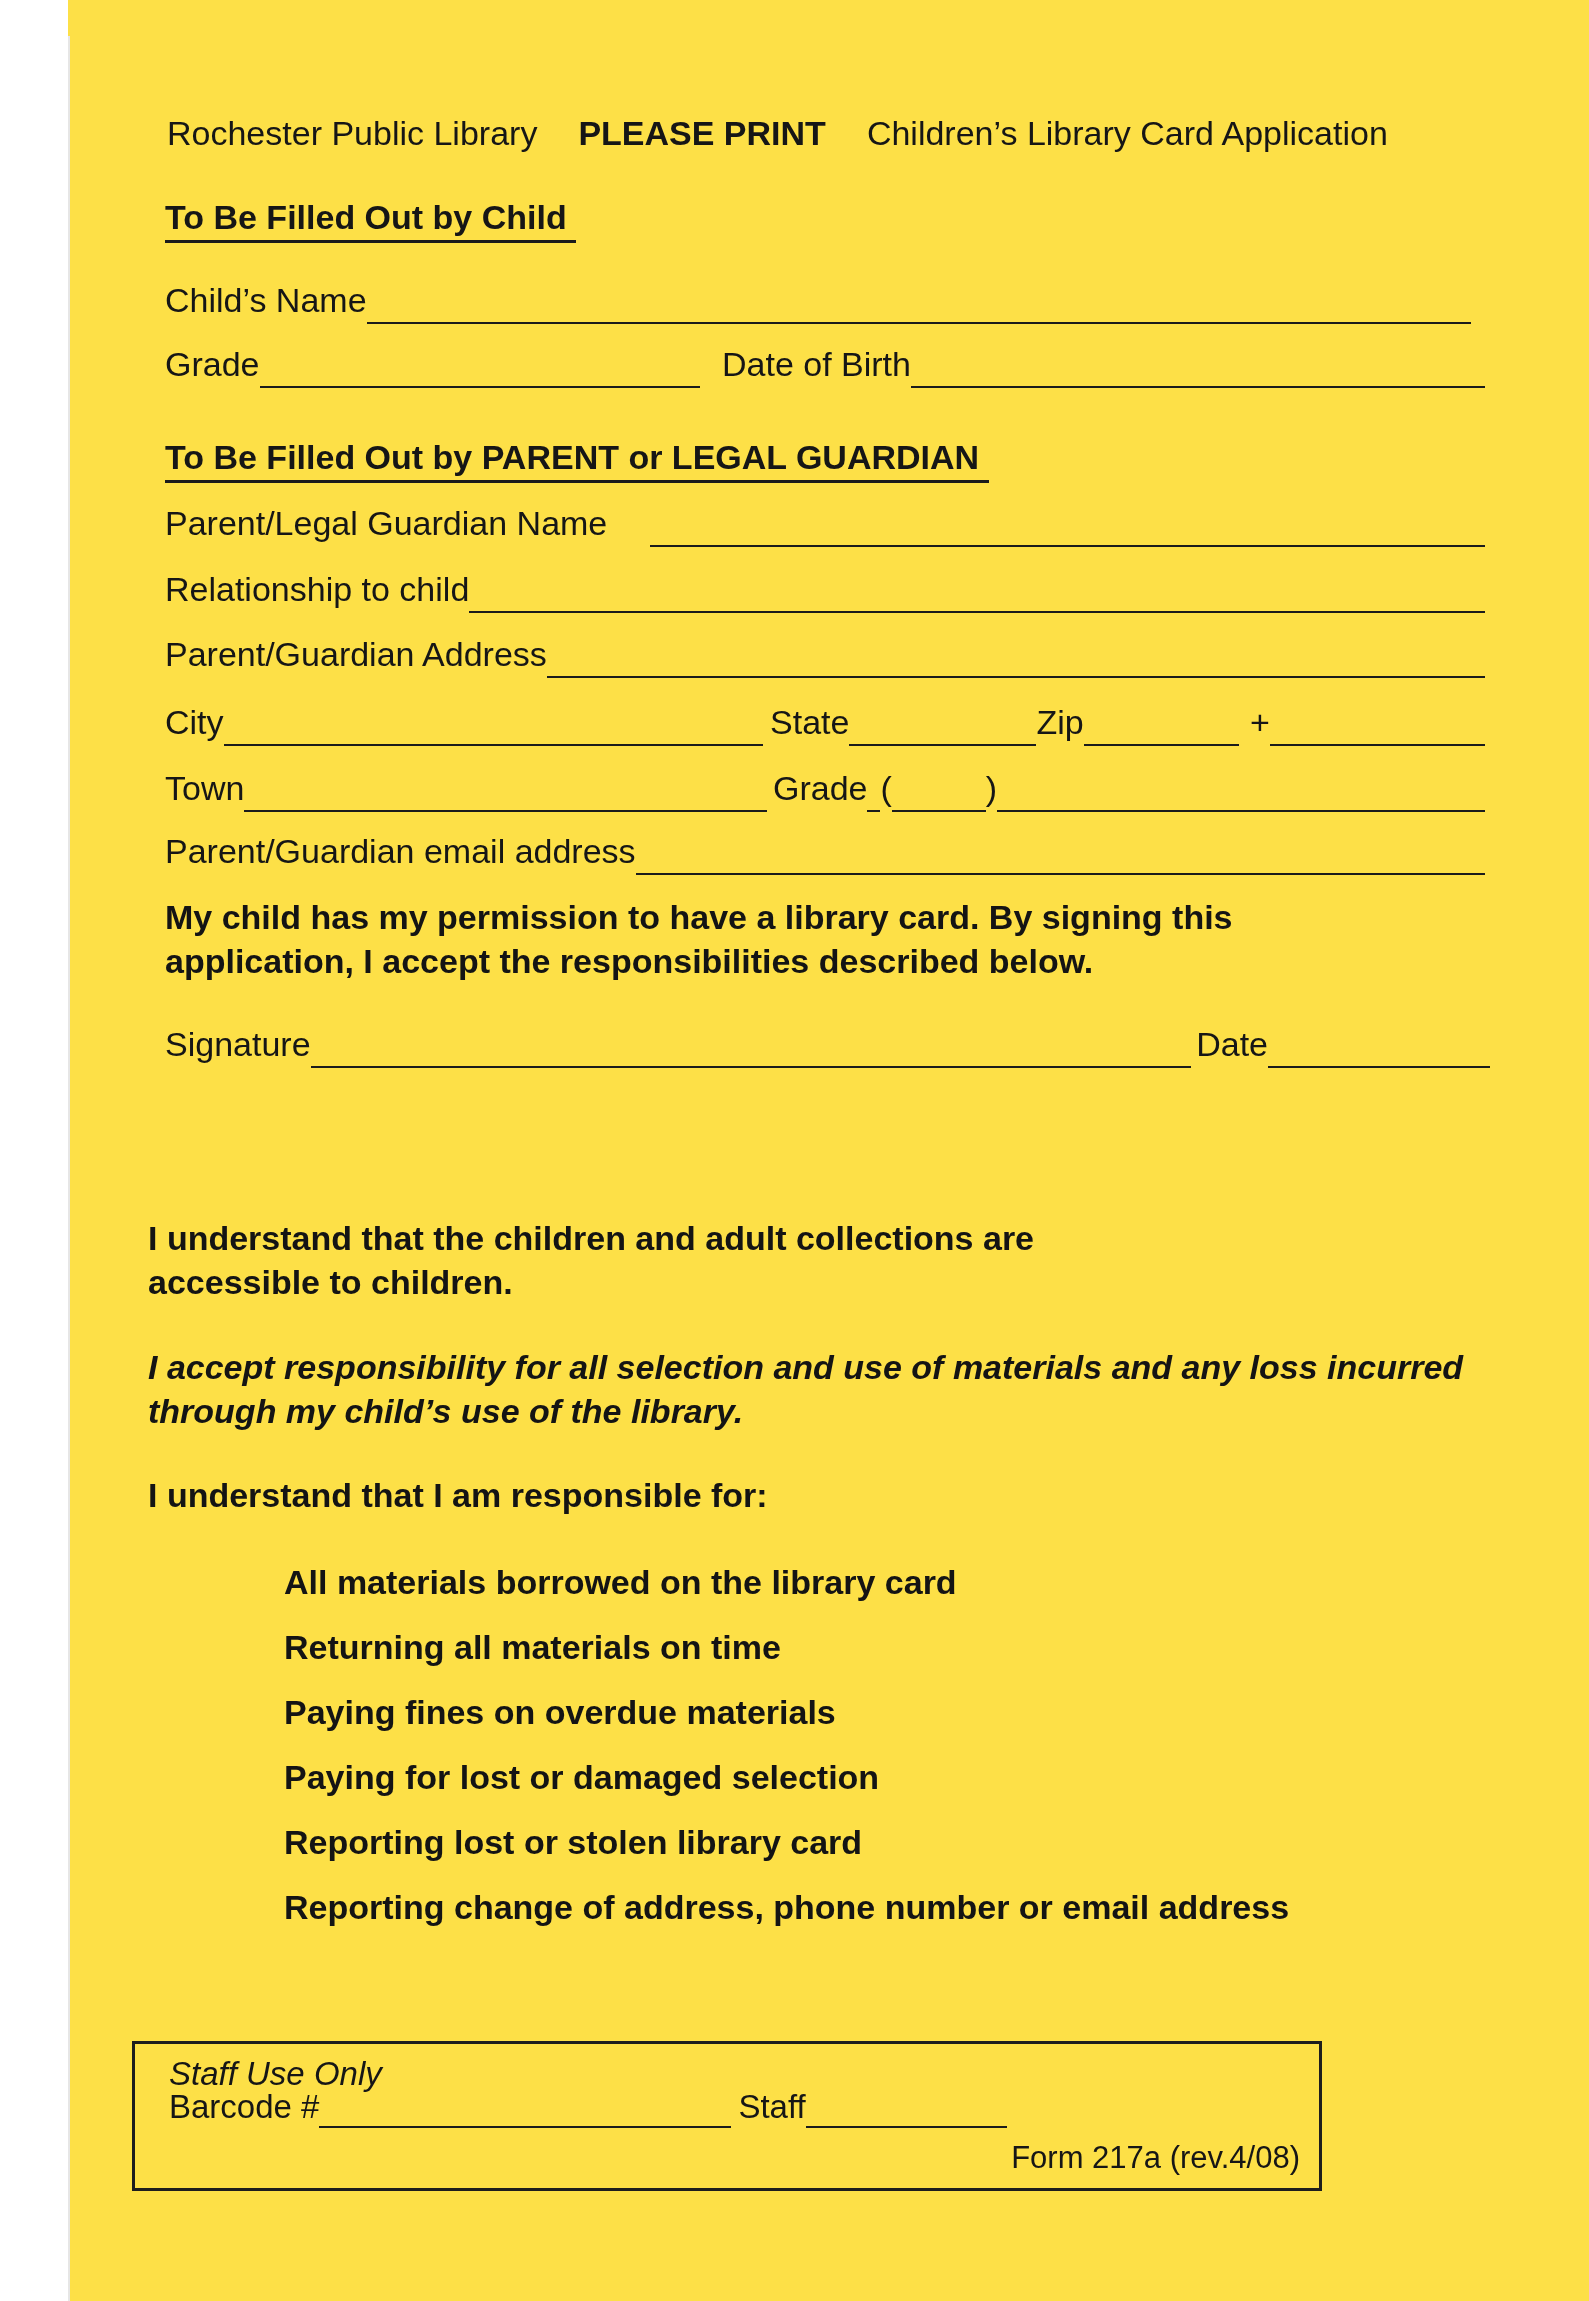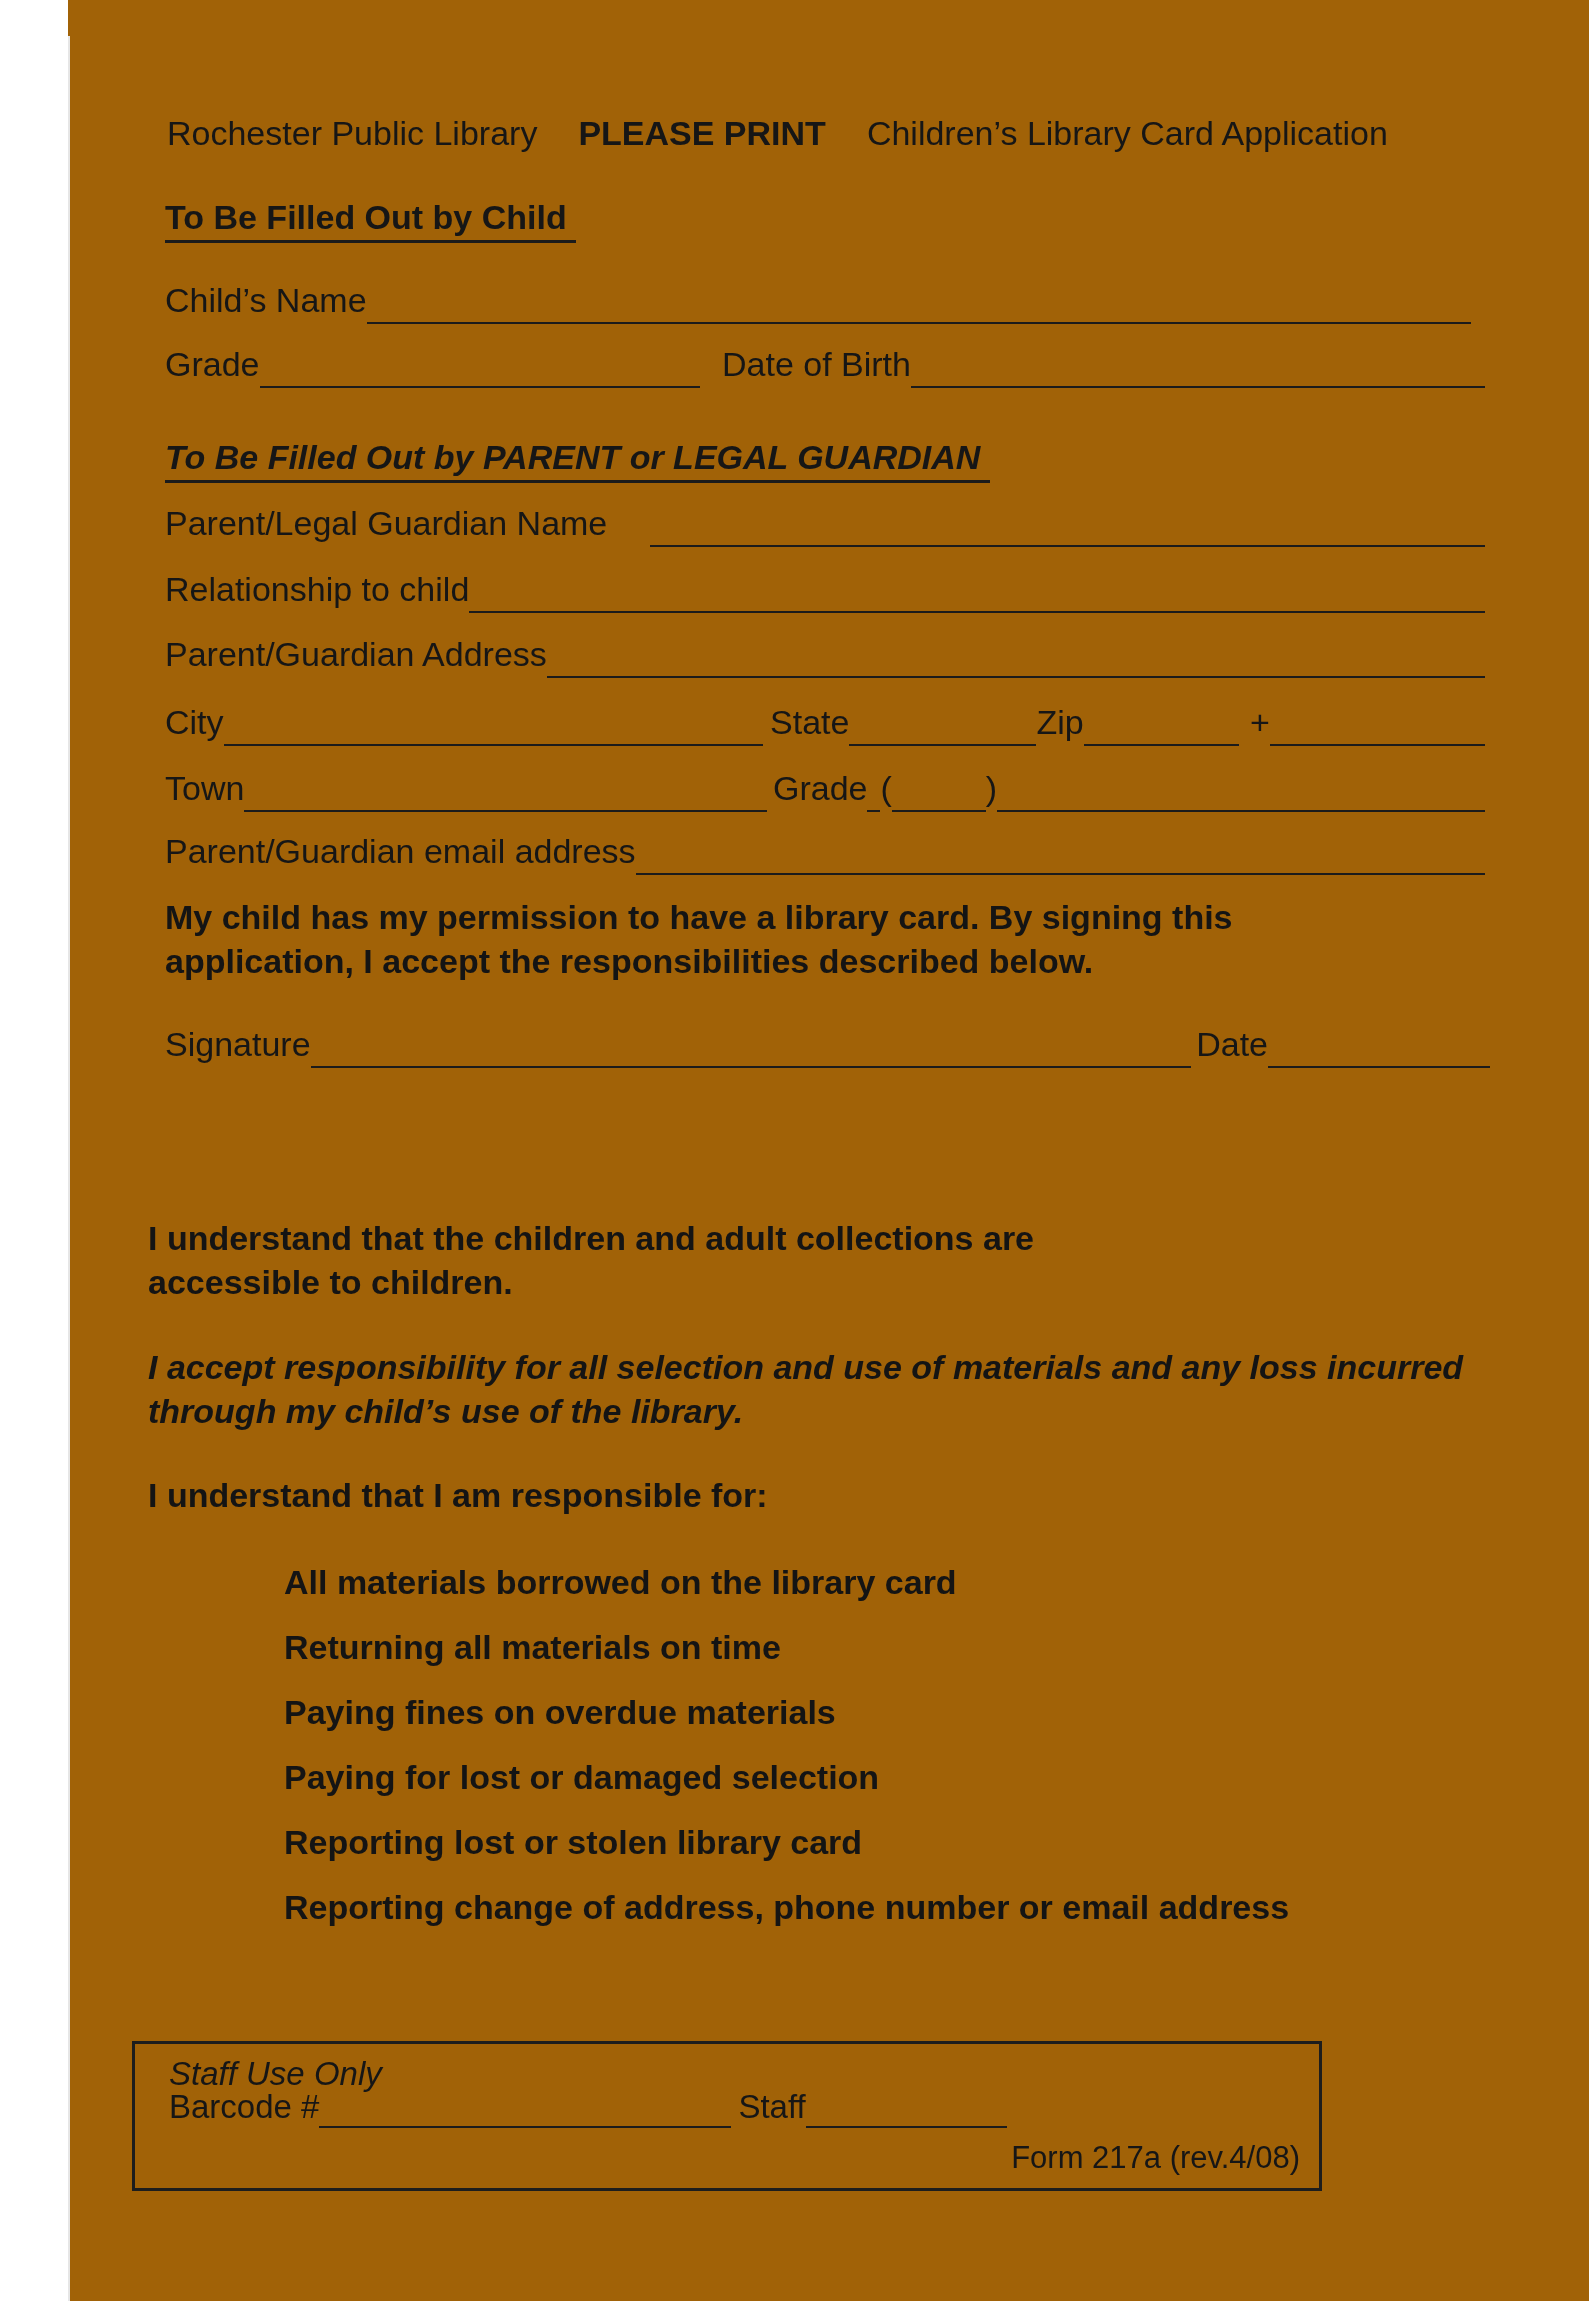--- a/index.html
+++ b/index.html
@@ -1,19 +1,19 @@
 <!DOCTYPE html>
 <html style="font-size:15px"><head>
 <meta charset="utf-8">
 <style>
   html,body{margin:0;padding:0;background:#ffffff;}
   .page{
     position:relative;
     width:1590px;height:2301px;
-    background:#a16207;
+    background:#fde047;
     font-family:"Liberation Sans","DejaVu Sans",sans-serif;
     color:#161616;
     overflow:hidden;
   }
   .left-strip{position:absolute;left:0;top:0;width:68px;height:2301px;background:#ffffff;}
   .scan-edge{position:absolute;left:68px;top:36px;width:1.9px;height:2265px;background:#e6e6e6;}
 
   .hdr{
     position:absolute;top:116px;left:167px;
     display:flex;gap:41px;align-items:baseline;
@@ -85,21 +85,21 @@
     <span class="blank grow"></span>
   </div>
 
   <div class="row" style="top:341px;">
     <span class="lbl">Grade</span>
     <span class="blank" style="flex:0 0 440px;"></span>
     <span class="lbl" style="margin-left:22.5px;margin-top:36px;">Date of Birth</span>
     <span class="blank grow"></span>
   </div>
 
-  <div class="section-heading" style="top:440px;font-style:italic;">
+  <div class="section-heading" style="top:440px;">
     <span>To Be Filled Out by PARENT or LEGAL GUARDIAN</span>
   </div>
 
   <div class="row" style="top:500px;gap:43px;">
     <span class="lbl">Parent/Legal Guardian Name</span>
     <span class="blank grow"></span>
   </div>
 
   <div class="row" style="top:566px;">
     <span class="lbl">Relationship to child</span>

